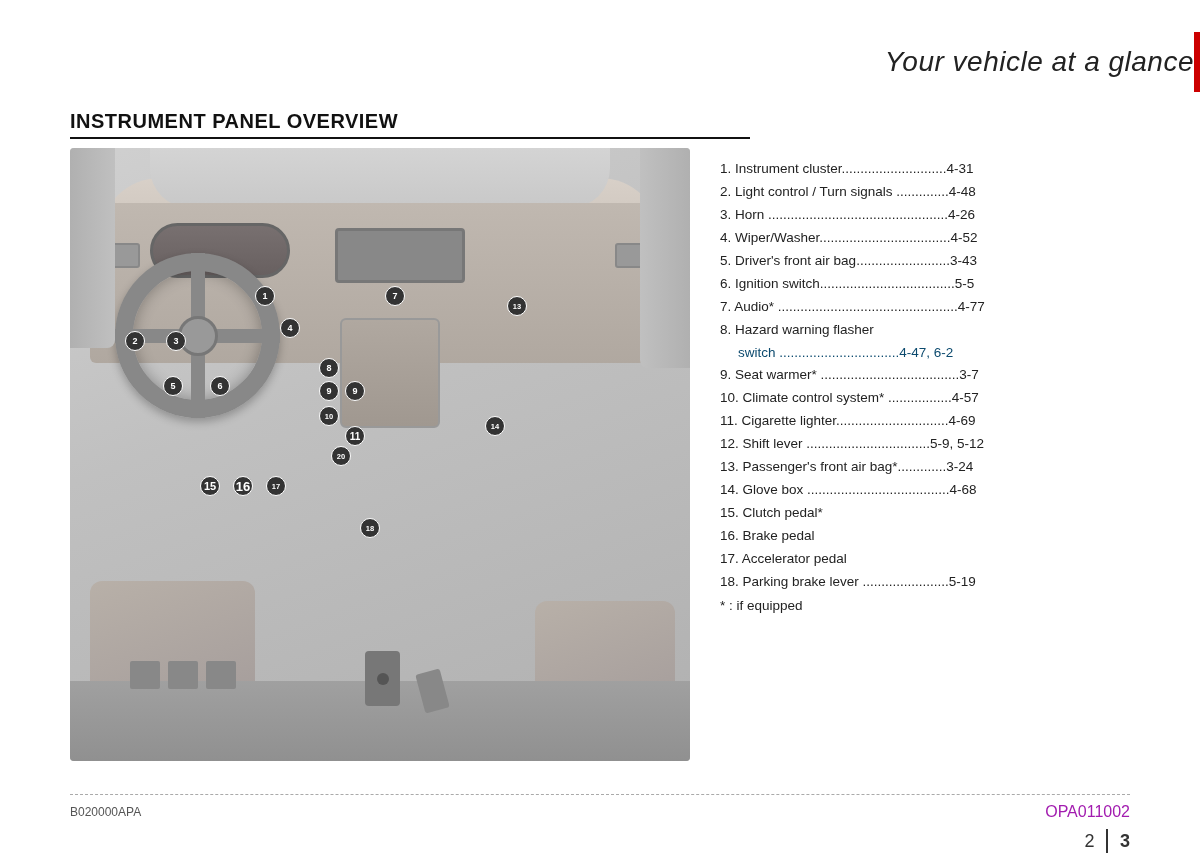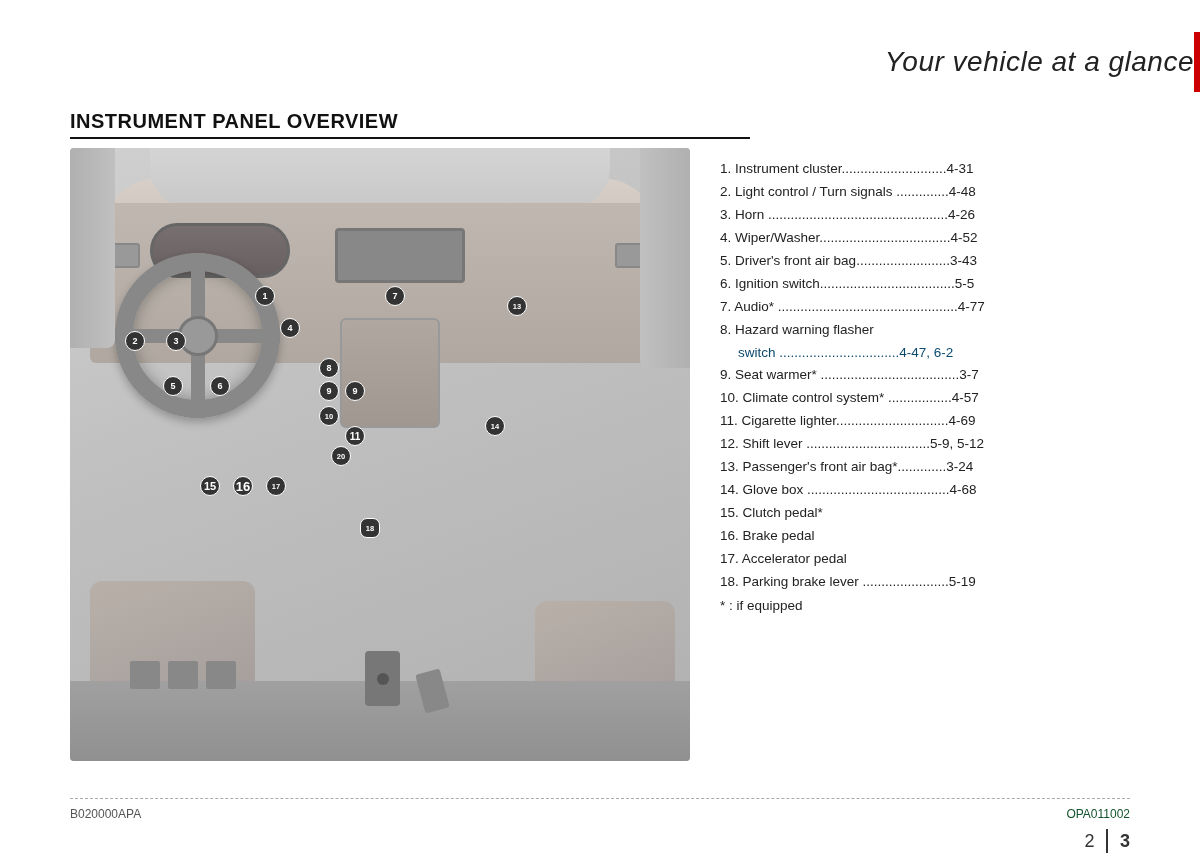--- a/index.html
+++ b/index.html
@@ -153,22 +153,22 @@
       justify-content: space-between;
       align-items: center;
     }
 
     .bottom-code-left {
       font-size: 12px;
       color: #555;
     }
 
     .bottom-code-right {
-      font-size: 12px;
-      color: #14532d;
+      font-size: 16px;
+      color: #a21caf;
     }
 
     
     .page-number-block {
       position: absolute;
       bottom: 8px;
       right: 70px;
       display: flex;
       align-items: center;
       gap: 0;
@@ -283,21 +283,21 @@
 
       <div class="num-circle" style="left:249px;top:258px;font-size:7.5px;">10</div>
       <div class="num-circle" style="left:275px;top:278px;font-size:10px;text-align:center;">11</div>
       <div class="num-circle" style="left:261px;top:298px;font-size:7.5px;">20</div>
 
       <div class="num-circle" style="left:437px;top:148px;font-size:7.5px;">13</div>
       <div class="num-circle" style="left:415px;top:268px;font-size:7.5px;">14</div>
       <div class="num-circle" style="left:130px;top:328px;font-size:11px;">15</div>
       <div class="num-circle" style="left:163px;top:328px;font-size:13px;">16</div>
       <div class="num-circle" style="left:196px;top:328px;font-size:7.5px;">17</div>
-      <div class="num-circle" style="left:290px;top:370px;font-size:7.5px;border-radius:7px;">18</div>
+      <div class="num-circle" style="left:290px;top:370px;font-size:7.5px;">18</div>
 
     </div>
   </div>
 
   <div class="info-list">
     <div class="info-item">
       <span>1. Instrument cluster............................4-31</span>
     </div>
     <div class="info-item">
       <span>2. Light control / Turn signals ..............4-48</span>

